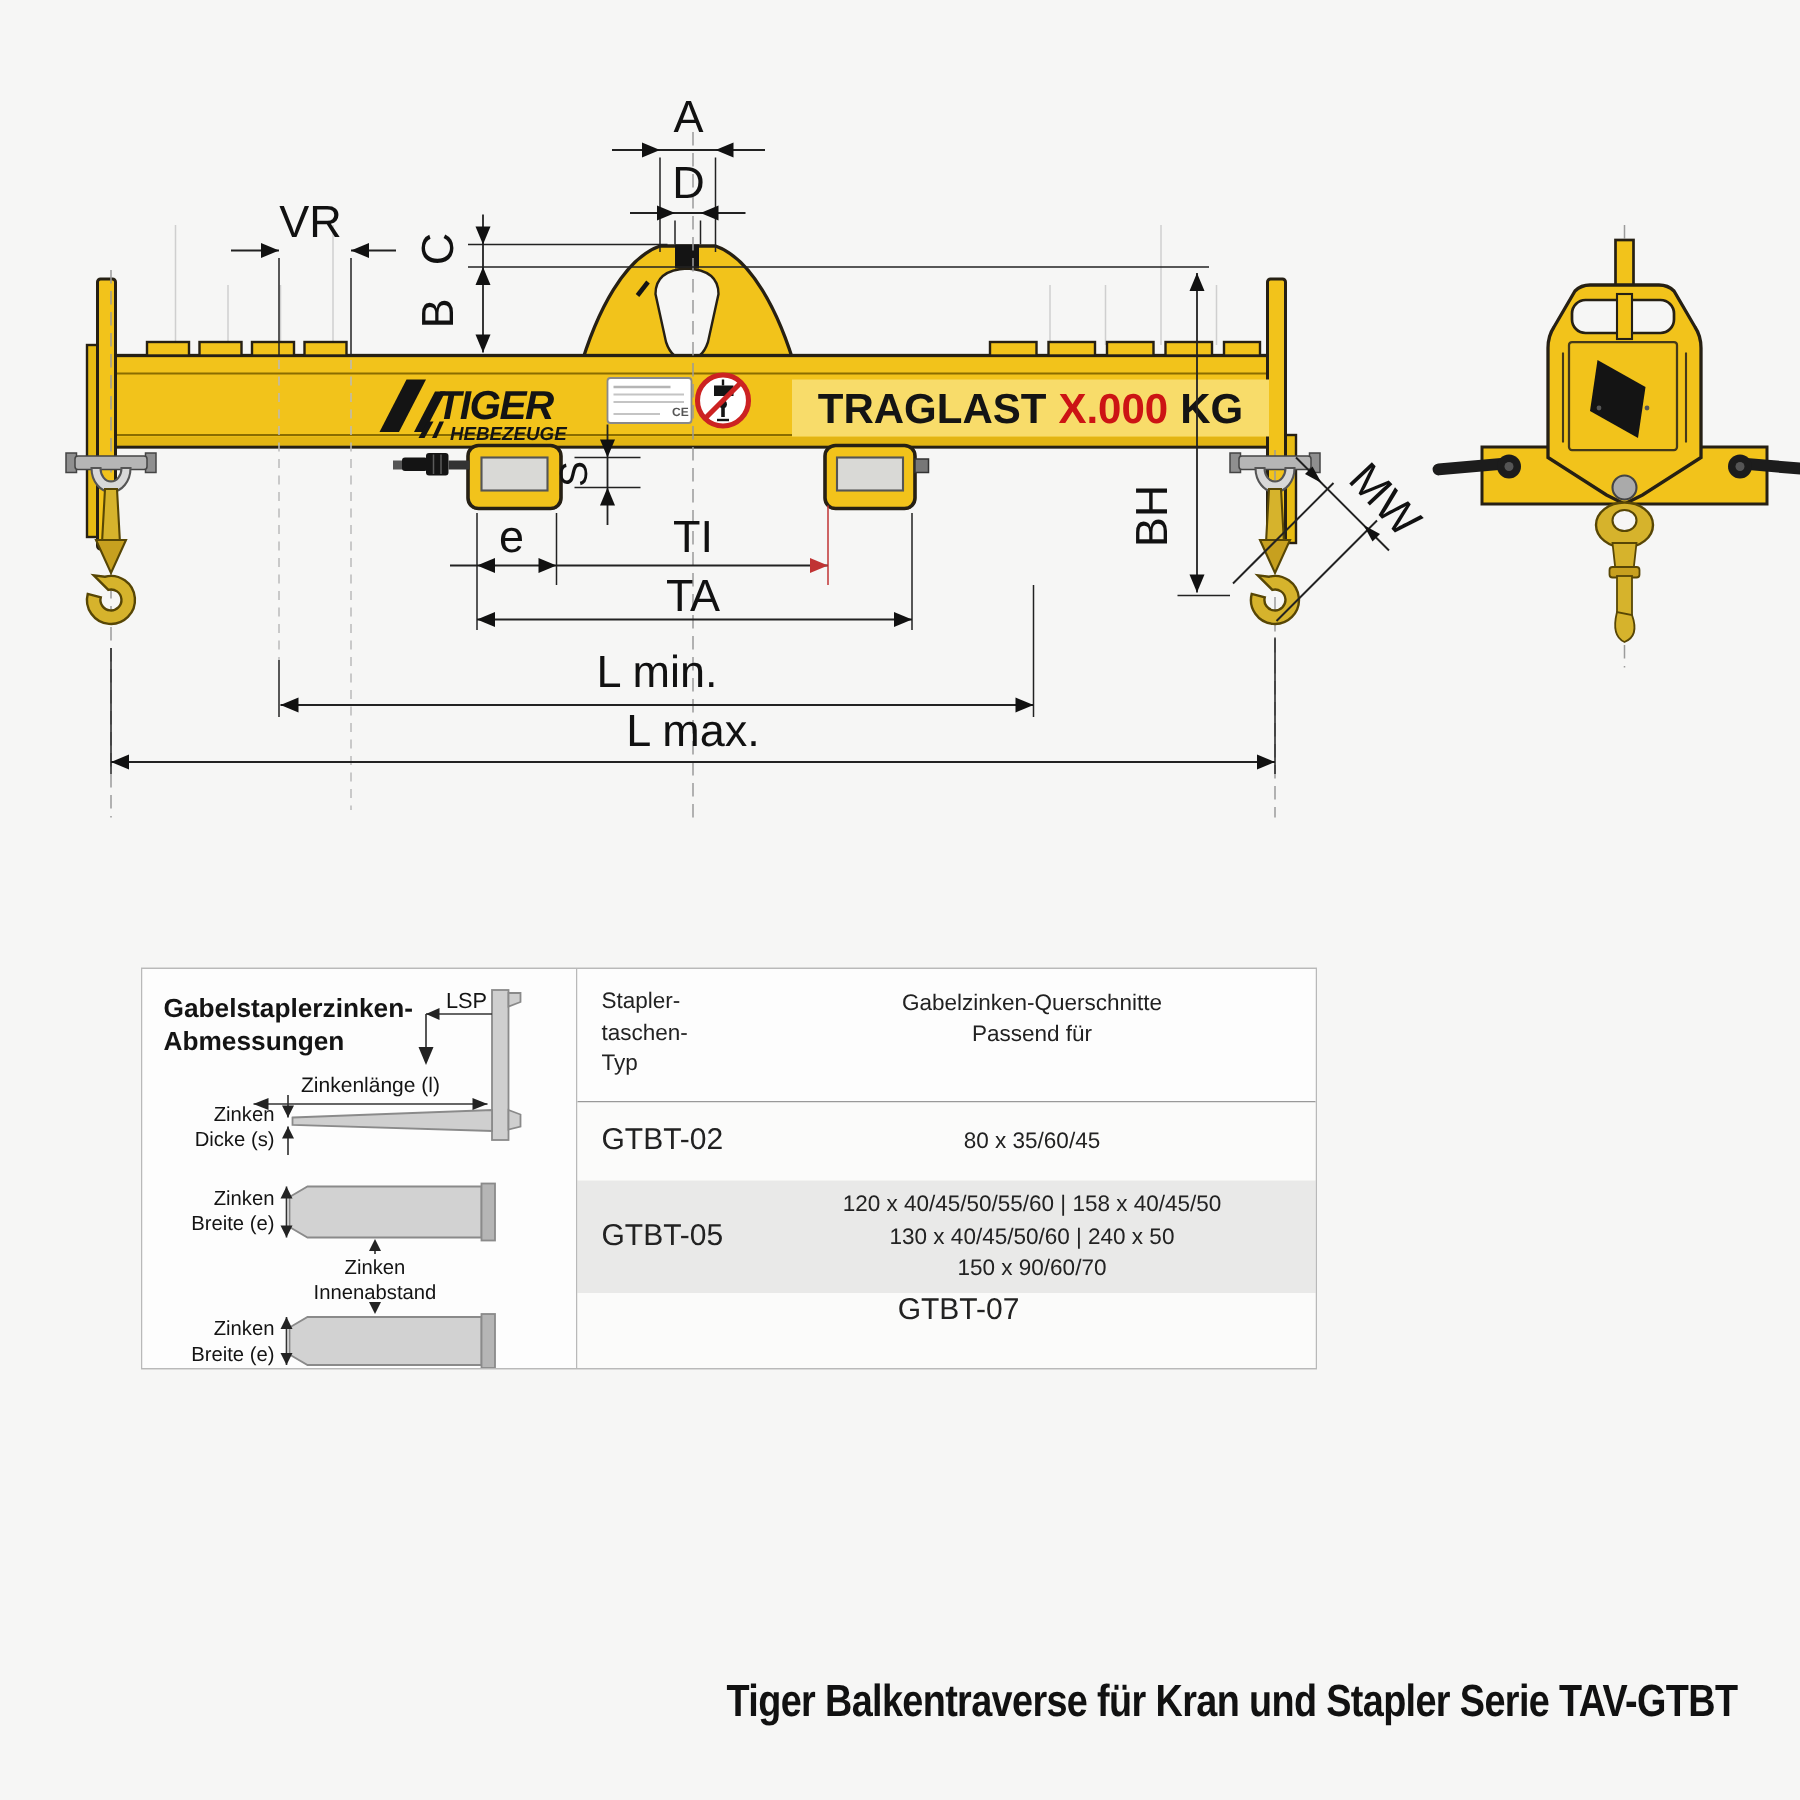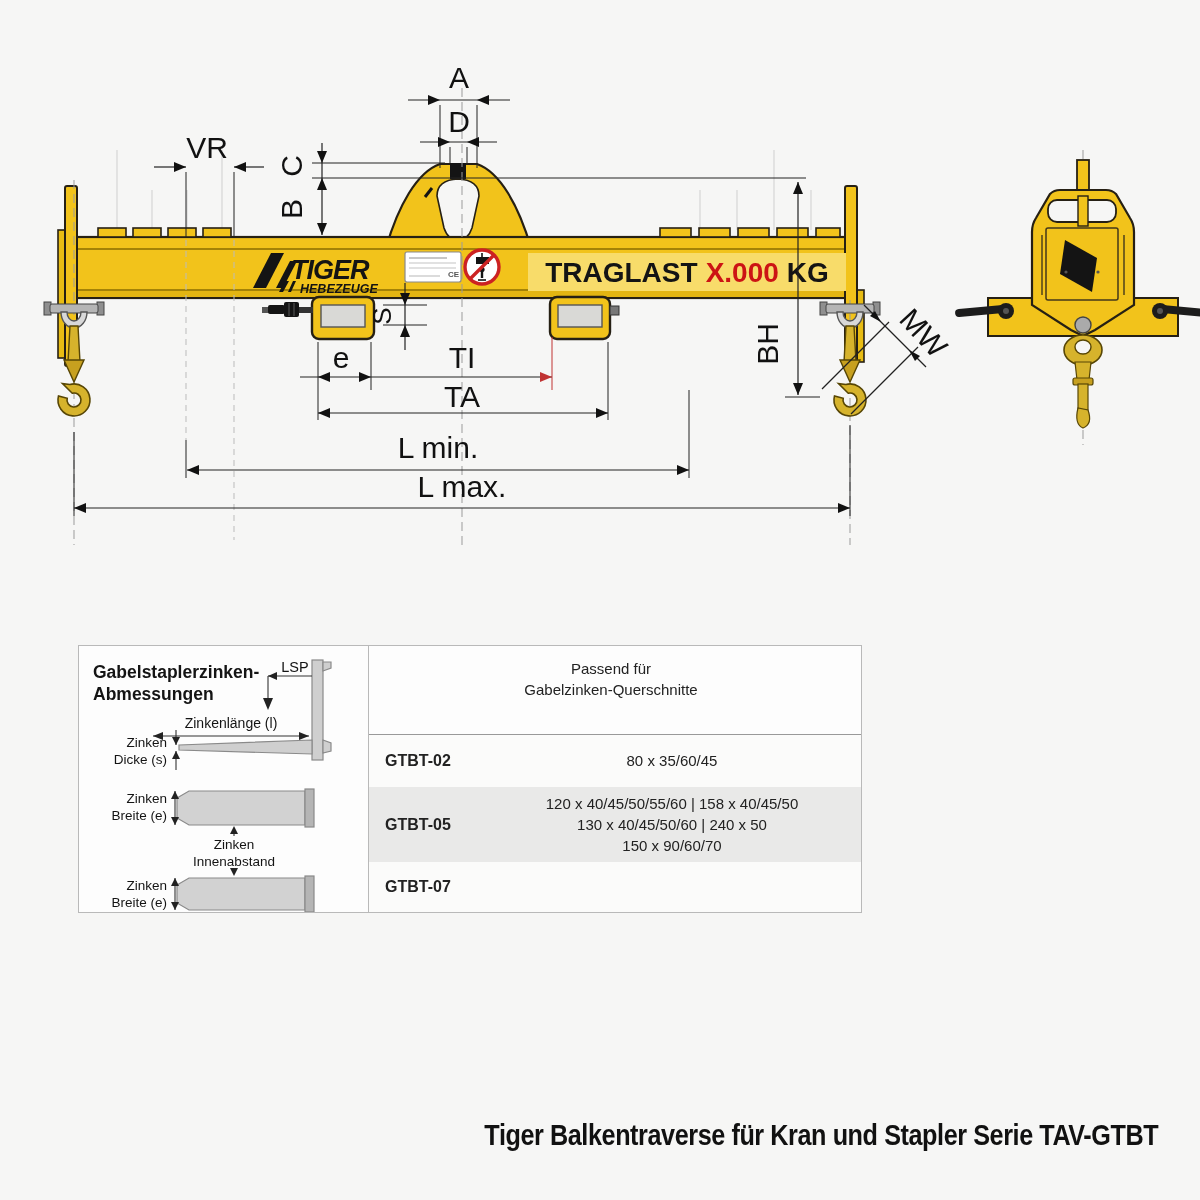--- a/index.html
+++ b/index.html
@@ -9,37 +9,37 @@
     font-family:"Liberation Sans", sans-serif;
     color:#1a1a1a;
   }
   .abs{position:absolute;}
   svg text{font-family:"Liberation Sans", sans-serif;}
   .dimtext{font-size:30px;fill:#111;}
   .dimtext-sm{font-size:26px;fill:#111;}
 
   
   #fork-panel{
-    left:78px;top:645px;width:784px;height:268px;
+    left:94px;top:645px;width:784px;height:268px;
     background:#fdfdfd;border:1px solid #b9b9b9;box-sizing:border-box;
     display:flex;
   }
   #fork-diagram-box{width:290px;height:100%;border-right:1px solid #b9b9b9;box-sizing:border-box;flex:0 0 290px;background:#fdfdfd;}
   #spec-table{flex:1;display:flex;flex-direction:column;font-size:15px;color:#222;}
   .t-header{height:89px;display:flex;border-bottom:1px solid #999;background:#fdfdfd;}
   .t-row{display:flex;align-items:center;}
   .t-col-type{flex:0 0 122px;padding-left:16px;box-sizing:border-box;}
   .t-col-spec{flex:1;text-align:center;line-height:1.42;padding-right:8px;}
   .t-header .t-col-type{padding-top:12px;line-height:1.38;}
   .t-header .t-col-spec{display:flex;flex-direction:column;justify-content:flex-start;padding-top:12px;}
   .t-header .exs{margin-top:9px;}
-  .type-name{font-weight:bold;font-size:16px;}
+  .type-name{font-weight:normal;font-size:20px;}
   .row-02{height:52px;background:#fbfbfa;}
   .row-05{height:76px;background:#e9e9e8;}
-  .row-07{height:50px;background:#fbfbfa;}
+  .row-07{height:50px;background:#fbfbfa;flex-direction:column;}
 
   #caption{
     top:1118px;right:42px;
     font-size:30px;font-weight:bold;color:#111;
     transform:scaleX(0.84);transform-origin:100% 50%;
     letter-spacing:-0.5px;white-space:nowrap;
   }
 </style>
 </head>
 <body>
@@ -354,23 +354,28 @@
       <text x="88" y="244" font-size="13.5" text-anchor="end" fill="#141414">Zinken</text>
       <text x="88" y="261" font-size="13.5" text-anchor="end" fill="#141414">Breite (e)</text>
       <line x1="96" y1="232" x2="96" y2="264" stroke="#333" stroke-width="1.1"></line>
       <polygon points="96,232 92,240 100,240" fill="#222"></polygon>
       <polygon points="96,264 92,256 100,256" fill="#222"></polygon>
     </svg>
   </div>
 
   <div id="spec-table">
     <div class="t-header">
+      <div class="t-col-type">
+        <div>Stapler-</div>
+        <div>taschen-</div>
+        <div>Typ</div>
+      </div>
       <div class="t-col-spec">
+        <div>Gabelzinken-Querschnitte</div>
         <div>Passend für</div>
-        <div>Gabelzinken-Querschnitte</div>
       </div>
     </div>
 
     <div class="t-row row-02">
       <div class="t-col-type type-name">GTBT-02</div>
       <div class="t-col-spec">
         <div>80 x 35/60/45</div>
       </div>
     </div>
 

